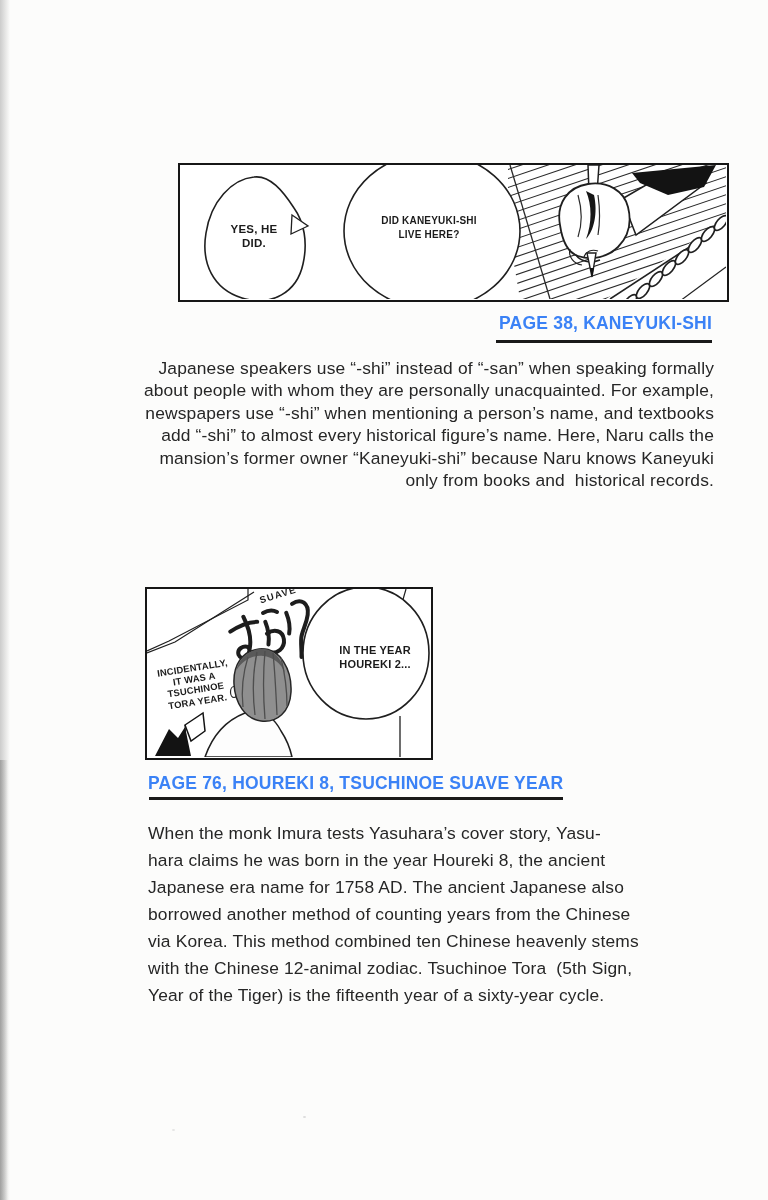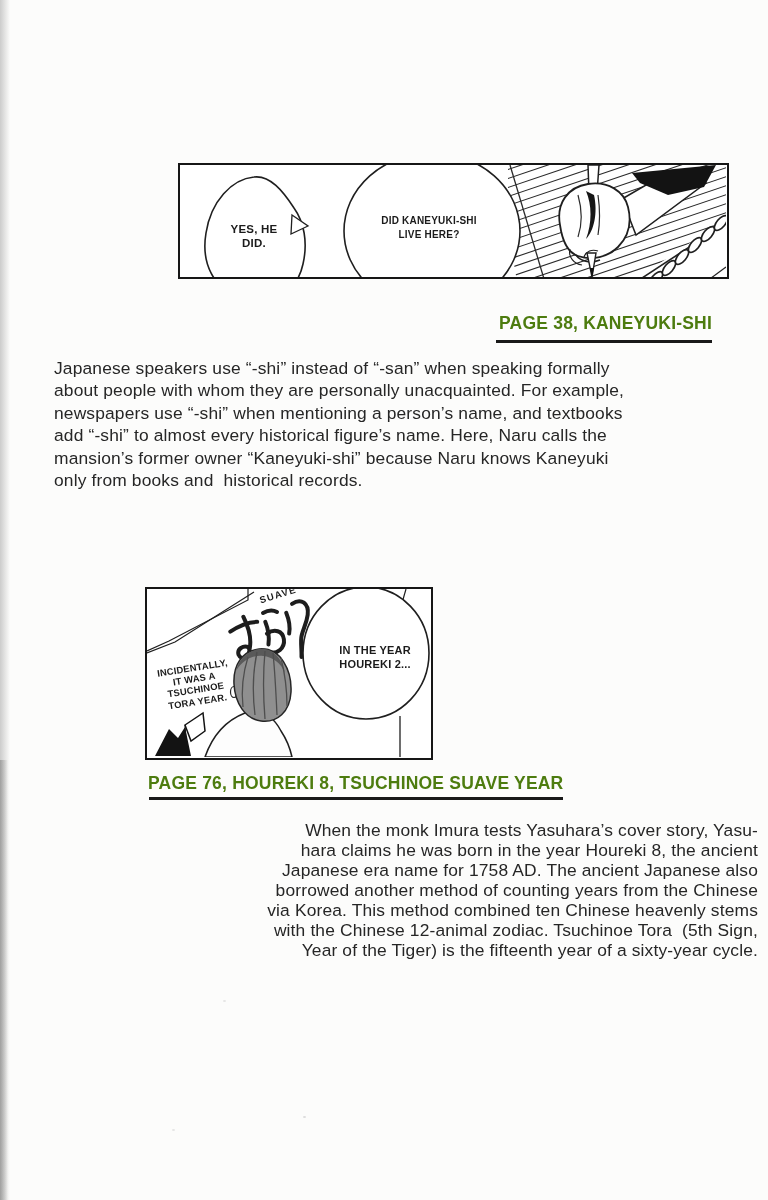--- a/index.html
+++ b/index.html
@@ -21,42 +21,42 @@
     white-space:pre-line;letter-spacing:.2px;}
   .bubble-text-1{left:25px;top:58px;width:98px;font-size:11.5px;line-height:13.5px;}
   .bubble-text-2{left:186px;top:49px;width:126px;font-size:10px;line-height:13.5px;}
   .bubble-text-3{left:168px;top:55px;width:120px;font-size:11px;line-height:13.5px;}
   .sfx-romaji{left:98px;top:0px;width:66px;font-size:9.5px;letter-spacing:1.2px;
     transform:rotate(-17deg);}
   .panel-caption{left:0px;top:73px;width:96px;font-size:9.4px;line-height:11.2px;
     transform:rotate(-9deg);}
 
   .note-heading{position:absolute;font-weight:bold;font-size:17.5px;
-    letter-spacing:.2px;color:#4d7c0f;white-space:nowrap;line-height:20px;}
+    letter-spacing:.2px;color:#3b82f6;white-space:nowrap;line-height:20px;}
   .heading-1{top:313px;right:56px;text-align:right;}
   .heading-2{top:773px;left:148px;}
   .rule{position:absolute;background:#191919;height:2.6px;}
   .rule-1{top:340px;right:56px;width:216px;}
   .rule-2{top:797px;left:149px;width:414px;}
 
   .note-body{position:absolute;font-size:17.4px;line-height:22.4px;color:#262626;
     white-space:pre-wrap;letter-spacing:.15px;}
-  .body-1{top:357px;right:54px;width:660px;text-align:left;}
-  .body-2{top:820px;left:148px;width:610px;text-align:right;line-height:20px;}
+  .body-1{top:357px;right:54px;width:660px;text-align:right;}
+  .body-2{top:820px;left:148px;width:610px;text-align:left;line-height:27px;}
 </style>
 </head>
 <body>
 
 <div class="scan-edge"></div>
 <div class="scan-edge-low"></div>
 <div class="speck" style="left:223px;top:1000px;opacity:.5"></div>
 <div class="speck" style="left:303px;top:1116px;opacity:.7"></div>
 <div class="speck" style="left:172px;top:1129px;opacity:.5"></div>
 
-<div class="panel" style="left:178px;top:163px;width:551px;height:116px;">
+<div class="panel" style="left:178px;top:163px;width:551px;height:139px;">
   <svg width="546" height="134" viewBox="0 0 546 134">
     <defs>
       <clipPath id="linedArea">
         <polygon points="328,0 546,0 546,54 426,134 340,134 328,64"></polygon>
       </clipPath>
     </defs>
 
     <g clip-path="url(#linedArea)" stroke="#2a2a2a" stroke-width="1.1">
       <line x1="300" y1="5" x2="560" y2="-83"></line>
       <line x1="300" y1="14" x2="560" y2="-74"></line>

